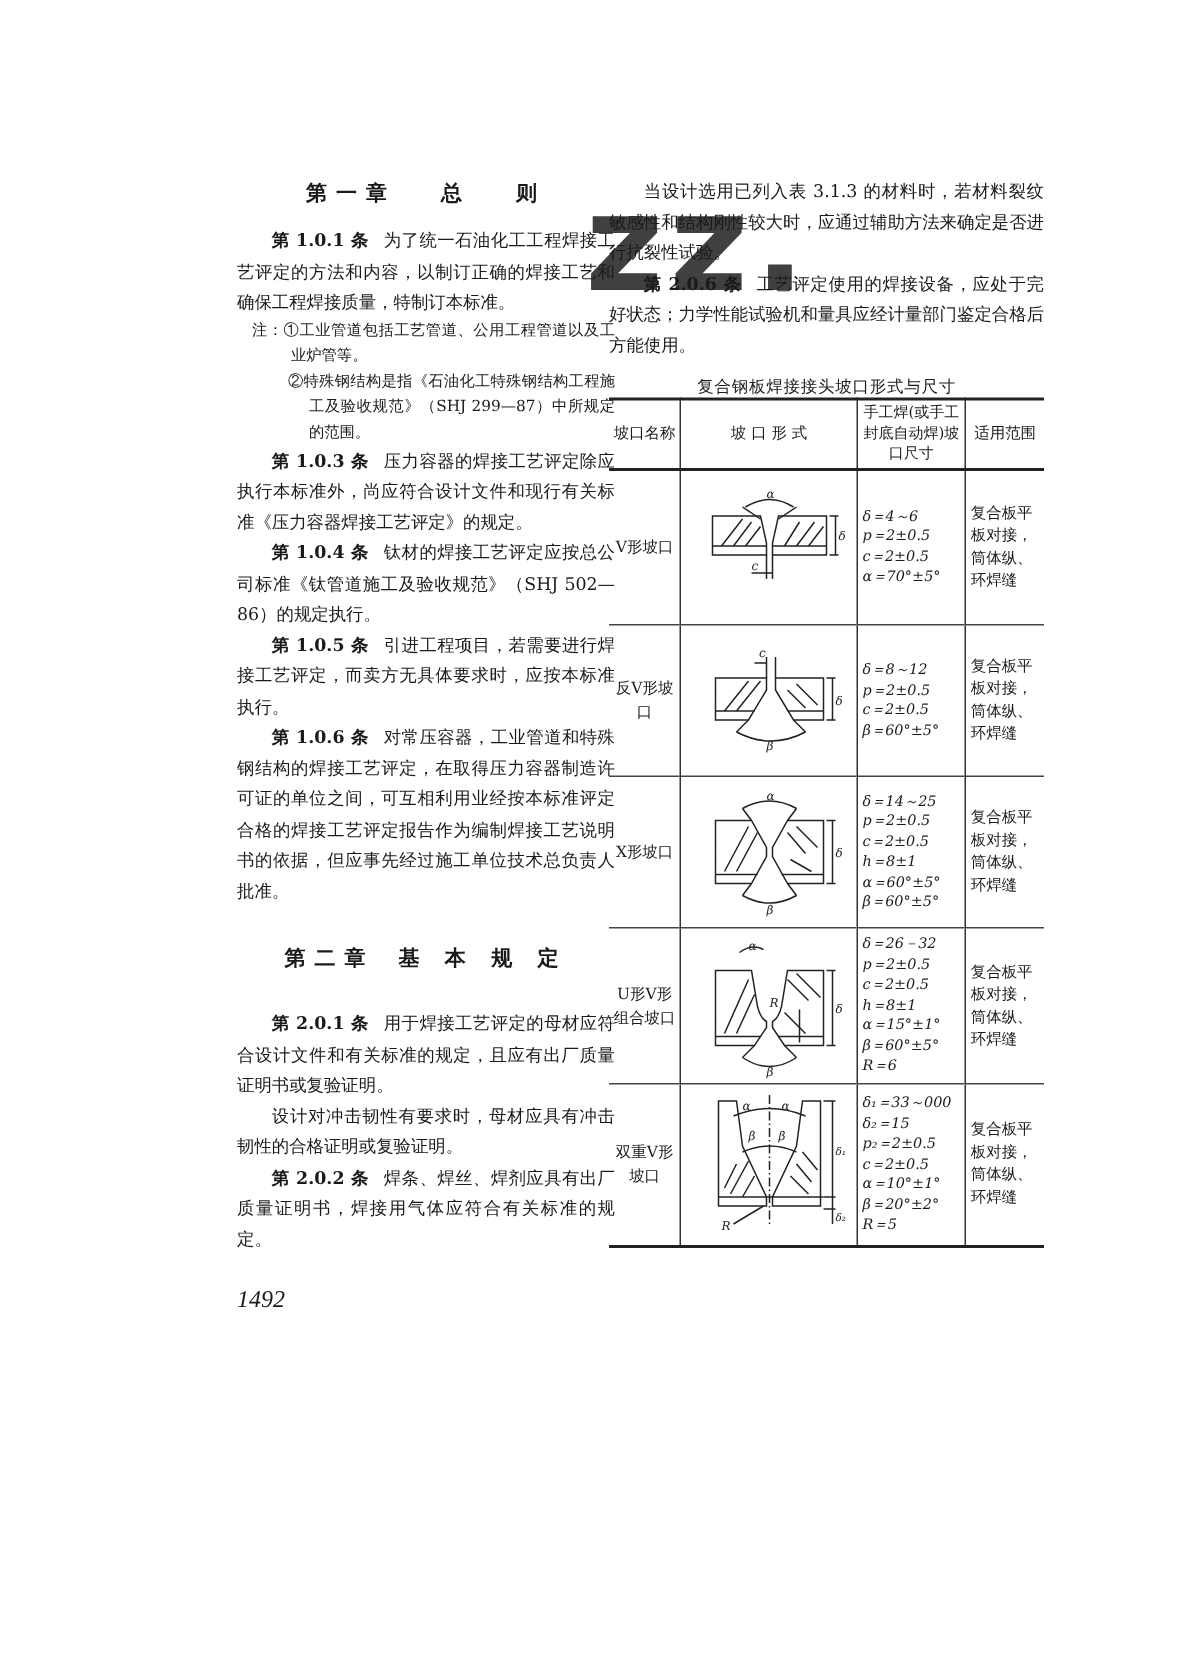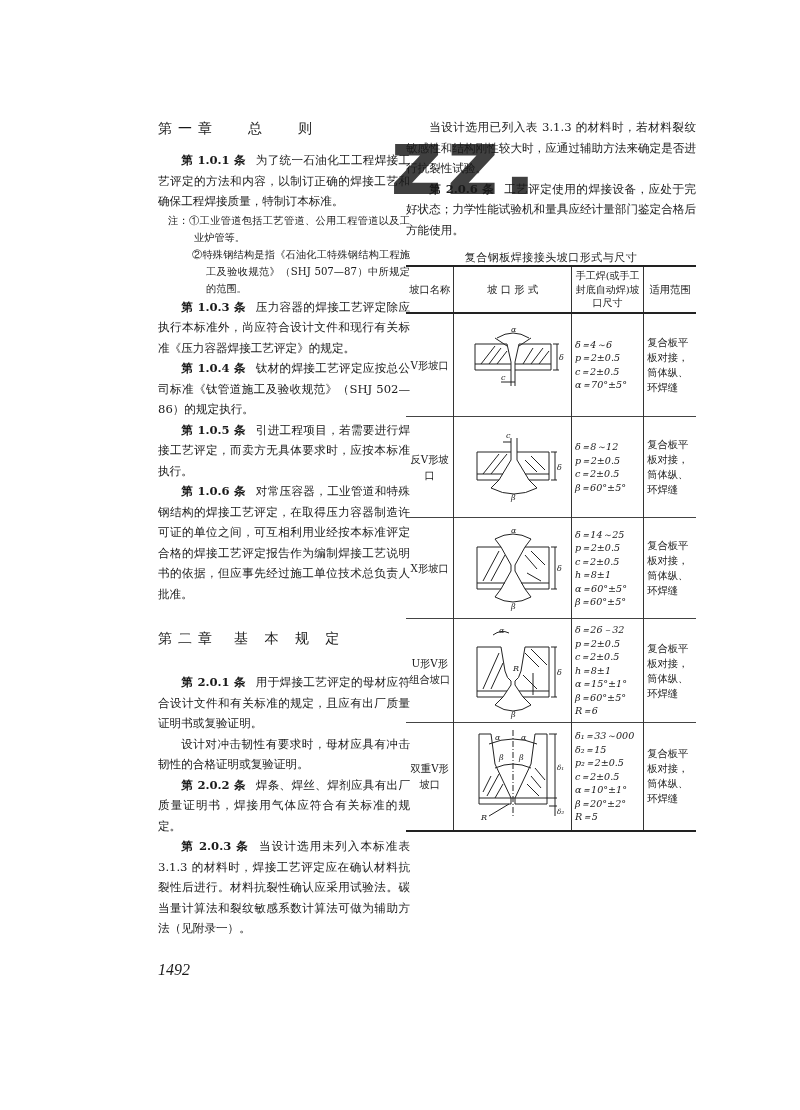--- a/index.html
+++ b/index.html
@@ -3,21 +3,21 @@
 <meta charset="utf-8">
 <style>
   html, body { margin:0; padding:0; }
   body { width:800px; height:1110px; background:#ffffff; position:relative; overflow:hidden;
          font-family:"DejaVu Serif","Liberation Serif",serif; color:#1a1a1a; }
   .watermark { position:absolute; left:390px; top:110px; font-family:"DejaVu Sans",sans-serif;
                font-size:90px; font-weight:bold; color:#404040; letter-spacing:4px; z-index:0; }
   .col { position:absolute; z-index:1; }
   #left { left:158px; top:120px; width:252px; }
   #right { left:406px; top:80px; width:290px;margin-top:37px; }
-  .ch-title { text-align:left; font-weight:normal; font-size:14px; letter-spacing:6px; margin:0 0 12px 0; }
+  .ch-title { text-align:center; font-weight:bold; font-size:14px; letter-spacing:6px; margin:0 0 12px 0; }
   .ch-title .sp { display:inline-block; width:30px; }
   p { margin:0; font-size:11.6px; line-height:20.5px; text-indent:2em; text-align:justify; }
   p b { font-weight:bold; margin-right:10px; }
   .note { font-size:10.2px; line-height:17px; text-indent:0; padding-left:14px; }
   .note2 { padding-left:48px; text-indent:-14px; }
   .note1 { padding-left:36px; text-indent:-26px; }
   .ch2 { margin:26px 0 24px 0; }
   .pageno { font-style:italic; font-size:16px; margin-top:22px; font-family:"Liberation Serif",serif; }
   .tbl-title { text-align:center; font-weight:normal; font-size:11px; margin-top:10px; letter-spacing:0.5px; }
   .tbl-no { text-align:right; font-weight:bold; font-size:11px; margin:4px 12px 4px 0; }
@@ -40,33 +40,32 @@
 <body>
 
 <div class="watermark">zz.</div>
 
 <div class="col" id="left">
   <div class="ch-title">
     <span>第一章</span><span class="sp"></span><span>总</span><span class="sp"></span><span>则</span>
   </div>
   <p><b>第 1.0.1 条</b><span>为了统一石油化工工程焊接工艺评定的方法和内容，以制订正确的焊接工艺和确保工程焊接质量，特制订本标准。</span></p>
   <p class="note note1">注：①工业管道包括工艺管道、公用工程管道以及工业炉管等。</p>
-  <p class="note note2">②特殊钢结构是指《石油化工特殊钢结构工程施工及验收规范》（SHJ 507—87）中所规定的范围。</p>
+  <p class="note note2">②特殊钢结构是指《石油化工特殊钢结构工程施工及验收规范》（SHJ 299—87）中所规定的范围。</p>
   <p><b>第 1.0.3 条</b><span>压力容器的焊接工艺评定除应执行本标准外，尚应符合设计文件和现行有关标准《压力容器焊接工艺评定》的规定。</span></p>
   <p><b>第 1.0.4 条</b><span>钛材的焊接工艺评定应按总公司标准《钛管道施工及验收规范》（SHJ 502—86）的规定执行。</span></p>
   <p><b>第 1.0.5 条</b><span>引进工程项目，若需要进行焊接工艺评定，而卖方无具体要求时，应按本标准执行。</span></p>
   <p><b>第 1.0.6 条</b><span>对常压容器，工业管道和特殊钢结构的焊接工艺评定，在取得压力容器制造许可证的单位之间，可互相利用业经按本标准评定合格的焊接工艺评定报告作为编制焊接工艺说明书的依据，但应事先经过施工单位技术总负责人批准。</span></p>
 
   <div class="ch-title ch2">
     <span>第二章</span><span class="sp" style="width:16px"></span><span>基 本 规 定</span>
   </div>
   <p><b>第 2.0.1 条</b><span>用于焊接工艺评定的母材应符合设计文件和有关标准的规定，且应有出厂质量证明书或复验证明。</span></p>
   <p><span>设计对冲击韧性有要求时，母材应具有冲击韧性的合格证明或复验证明。</span></p>
   <p><b>第 2.0.2 条</b><span>焊条、焊丝、焊剂应具有出厂质量证明书，焊接用气体应符合有关标准的规定。</span></p>
-  <p><b>第 2.0.3 条</b><span>当设计选用未列入本标准表 3.1.3 的材料时，焊接工艺评定应在确认材料抗裂性后进行。材料抗裂性确认应采用试验法。碳当量计算法和裂纹敏感系数计算法可做为辅助方法（见附录一）。</span></p>
   <div class="pageno">1492</div>
 </div>
 
 <div class="col" id="right">
   <p><span>当设计选用已列入表 3.1.3 的材料时，若材料裂纹敏感性和结构刚性较大时，应通过辅助方法来确定是否进行抗裂性试验。</span></p>
   <p><b>第 2.0.6 条</b><span>工艺评定使用的焊接设备，应处于完好状态；力学性能试验机和量具应经计量部门鉴定合格后方能使用。</span></p>
 
   <div class="tbl-title">复合钢板焊接接头坡口形式与尺寸</div>
 
   <table>

